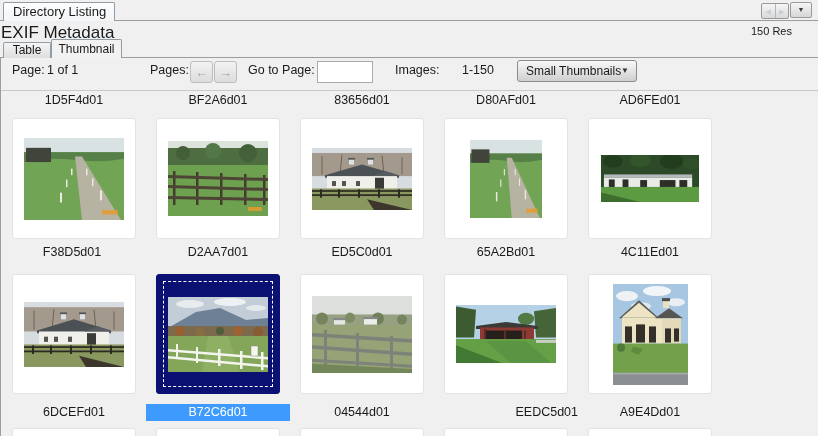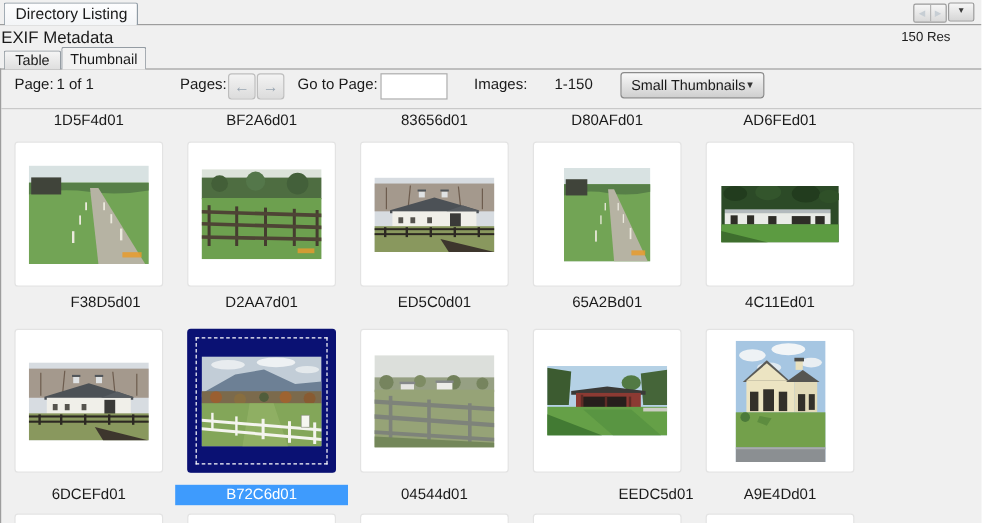--- a/index.html
+++ b/index.html
@@ -9,21 +9,21 @@
   .strip-line{position:absolute;left:0;top:20;width:818px;height:1px;background:#9d9d9d;top:20px;}
   .top-tab{position:absolute;left:3px;top:2px;width:112px;height:19px;z-index:3;
            background:linear-gradient(#fdfdfe,#f3f5f7);border:1px solid #8f9ba5;border-bottom:none;
            border-radius:2px 2px 0 0;font-size:13px;line-height:18px;padding-left:9px;box-sizing:border-box;}
   .tab-scrolls{position:absolute;left:761px;top:3px;width:26px;height:14px;display:flex;
                border:1px solid #9a9a9a;border-radius:2px;overflow:hidden;background:linear-gradient(#f6f6f6,#d9d9d9);}
   .tab-scrolls .sbtn{flex:1;border:none;background:transparent;padding:0;font-size:7px;color:#c7ced4;line-height:13px;cursor:default;}
   .tab-scrolls .sbtn:first-child{border-right:1px solid #b5b5b5;}
   .tab-dd{position:absolute;left:790px;top:2px;width:22px;height:16px;background:linear-gradient(#f6f6f6,#d6d6d6);
           border:1px solid #9a9a9a;border-radius:2px;font-size:7px;color:#3a3a3a;padding:0;line-height:14px;cursor:default;}
-  .exif{position:absolute;left:1px;top:23px;font-size:14px;}
+  .exif{position:absolute;left:1px;top:23px;font-size:17px;}
   .results{position:absolute;left:751px;top:25px;font-size:11px;white-space:nowrap;}
   
   .panel{position:absolute;left:0;top:57px;width:818px;height:379px;background:#f0f0f0;
          border-top:1px solid #9d9d9d;border-left:1px solid #9d9d9d;box-sizing:border-box;}
   .subtab{position:absolute;z-index:3;font-size:12px;text-align:center;box-sizing:border-box;
           border:1px solid #949ca3;border-bottom:none;border-radius:2px 2px 0 0;}
   .subtab.inactive{left:3px;top:42px;width:48px;height:16px;line-height:15px;
           background:linear-gradient(#f5f5f5,#dedede);}
   .subtab.active{left:51px;top:39px;width:71px;height:19px;line-height:18px;background:#f2f2f2;}
   
@@ -248,21 +248,21 @@
               <rect x="0" y="56" width="100" height="2"></rect>
               <rect x="8" y="50" width="2" height="10"></rect>
               <rect x="26" y="50" width="2" height="10"></rect>
               <rect x="46" y="50" width="2" height="10"></rect>
               <rect x="66" y="50" width="2" height="10"></rect>
               <rect x="86" y="50" width="2" height="10"></rect>
             </g>
             <polygon points="55,62 100,75 62,75" fill="#3d362d"></polygon>
           </svg></span>
       </div>
-      <div class="cap" style="left: 16px; top: 244px;">F38D5d01</div>
+      <div class="cap" style="left: 0; top: 244px;">F38D5d01</div>
       <div class="card sel" style="left: 156px; top: 274px; height: 120px;">
         <span class="photo"><svg width="100" height="75" viewBox="0 0 100 75" preserveAspectRatio="none" xmlns="http://www.w3.org/2000/svg">
             <rect width="100" height="75" fill="#c2cdd7"></rect>
             <ellipse cx="22" cy="7" rx="14" ry="4" fill="#e8ecef"></ellipse>
             <ellipse cx="62" cy="5" rx="16" ry="4" fill="#eef1f3"></ellipse>
             <ellipse cx="88" cy="11" rx="10" ry="3" fill="#e4e9ec"></ellipse>
             <polygon points="0,31 28,15 52,11 78,23 100,21 100,34 0,34" fill="#6d8095"></polygon>
             <rect y="29" width="100" height="12" fill="#7b6a4c"></rect>
             <g opacity="0.9">
               <circle cx="12" cy="34" r="5" fill="#9e5e2f"></circle>

